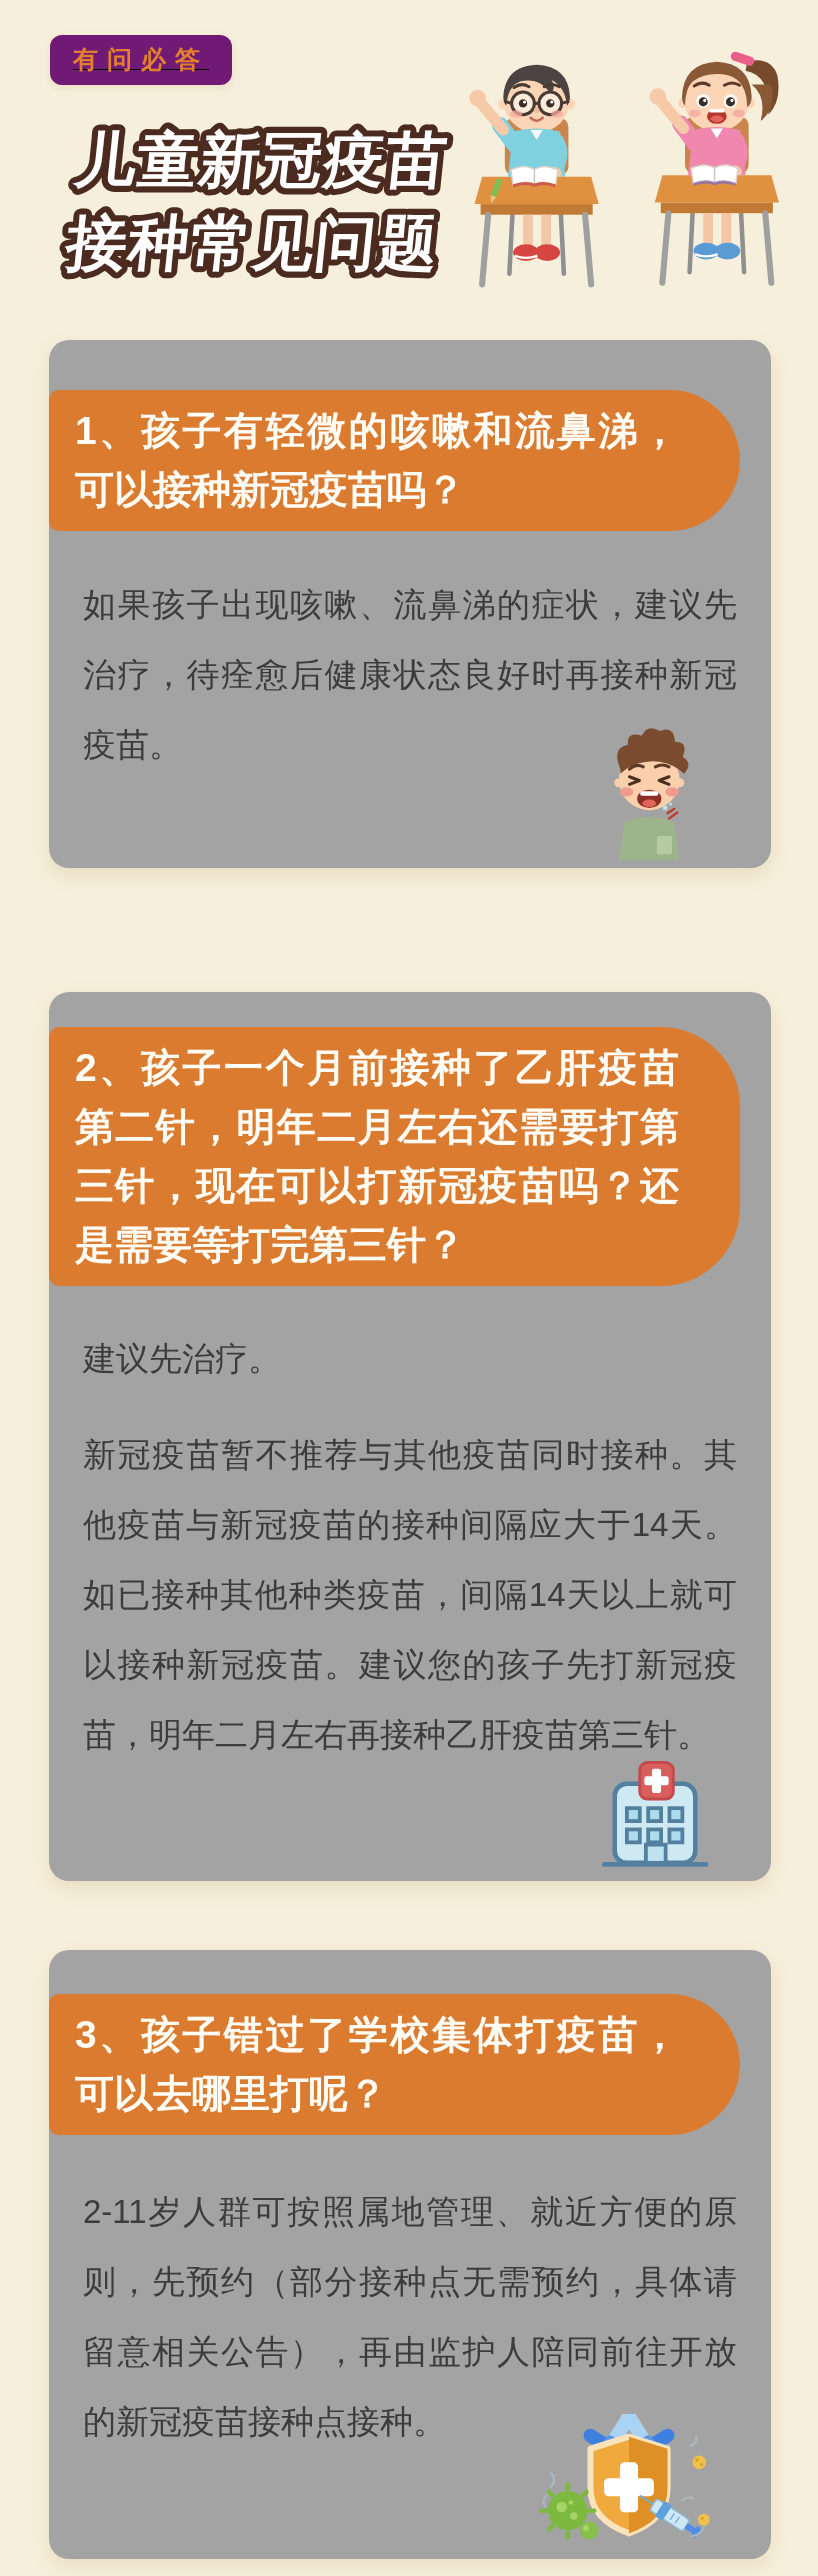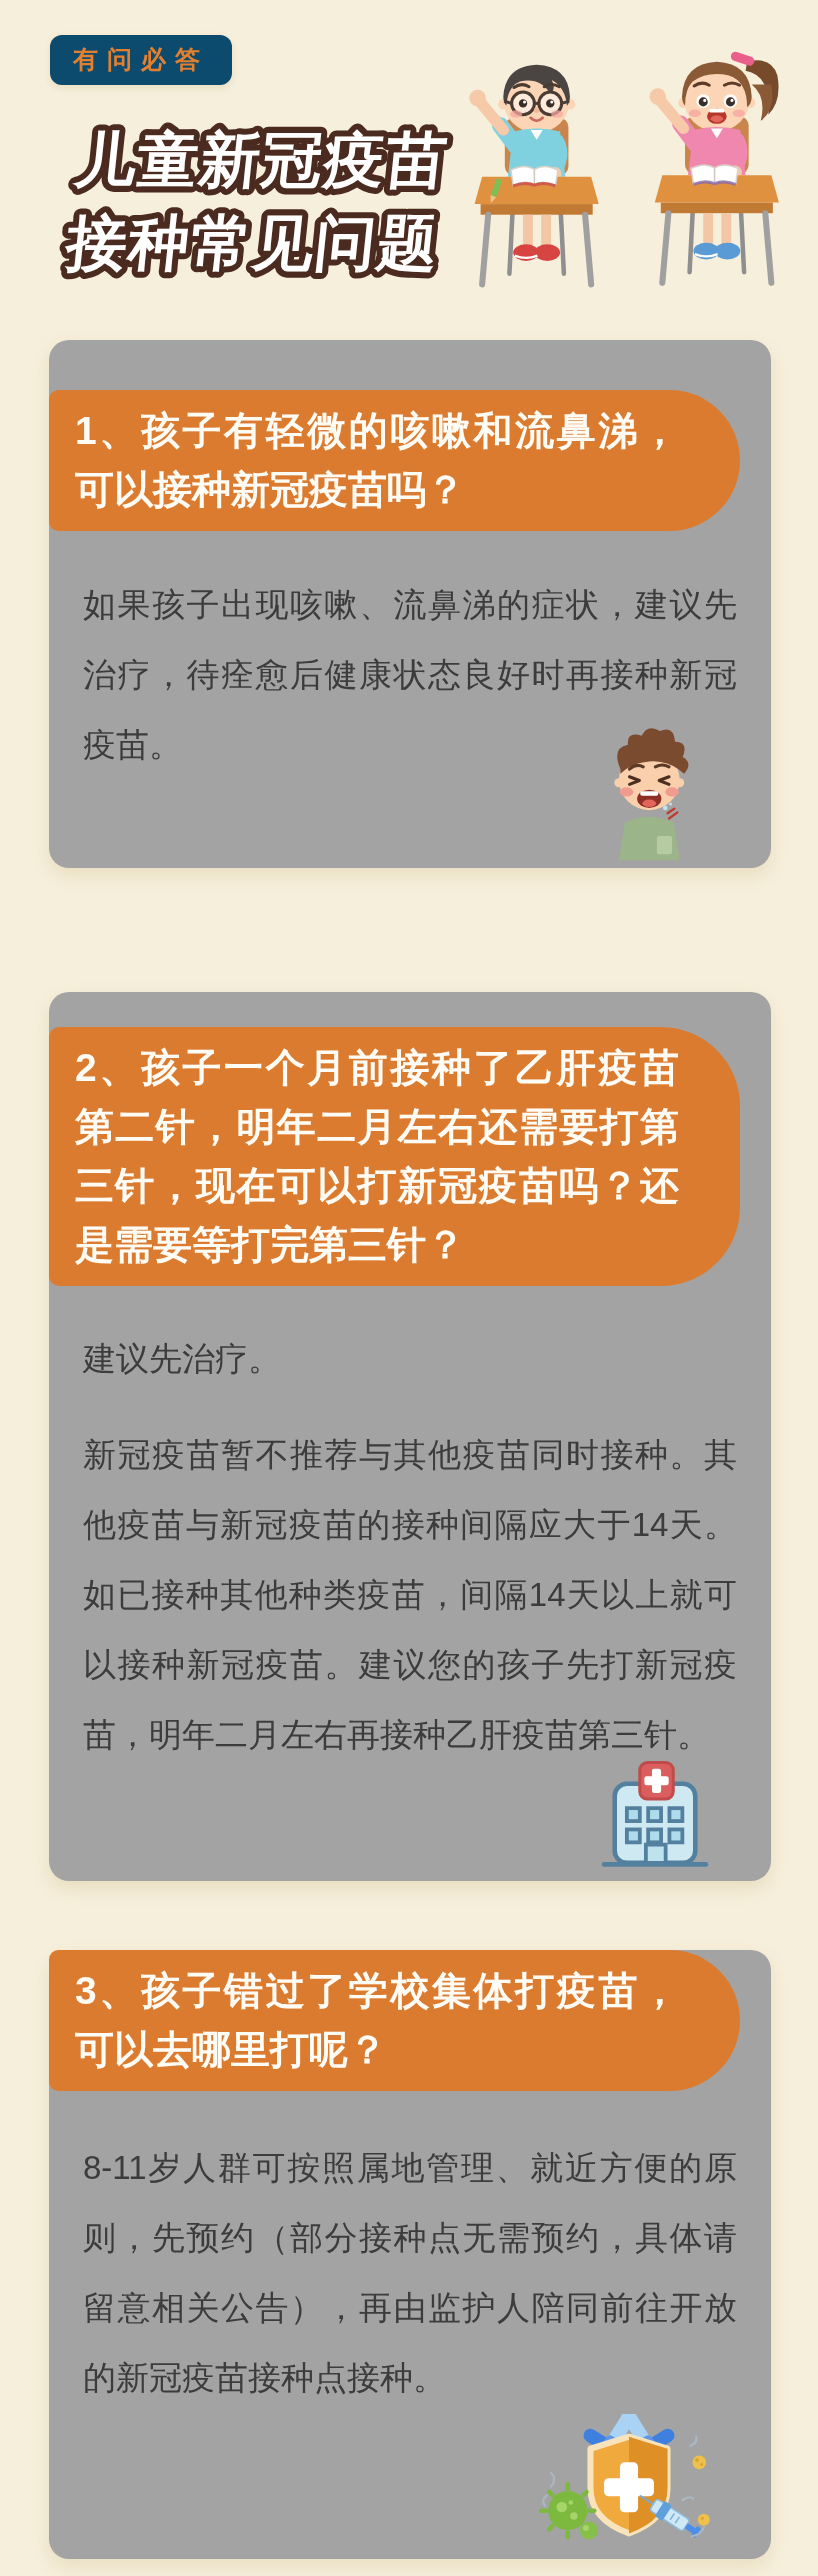--- a/index.html
+++ b/index.html
@@ -4,22 +4,23 @@
 <style>
   html,body{margin:0;padding:0;}
   body{
     width:819px;height:2576px;position:relative;overflow:hidden;
     background:#F6EFDB;
     font-family:"Liberation Sans",sans-serif;
   }
   
   .badge{
     position:absolute;left:50px;top:35px;
-    background:#0c4a6e;border-radius:12px;padding:8.3px 23px;
+    background:#701a75;border-radius:12px;padding:8.3px 23px;
     box-shadow:0 2.3px 7.6px rgba(160,120,60,.14);
+    text-decoration:underline;
   }
   .badge span{
     color:#E2802F;font-size:25px;font-weight:bold;letter-spacing:9px;
   }
   
   .title-svg{position:absolute;left:49px;top:108px;}
   .kids-svg{position:absolute;left:438px;top:33px;}
   
   .card{
     position:absolute;left:49px;width:722px;
@@ -30,21 +31,21 @@
   #card2{top:992px;height:889px;}
   #card3{top:1950px;height:609px;}
   .banner{
     width:691px;box-sizing:border-box;
     background:#DB7B30;border-radius:10.6px 79px 79px 10.6px;
     color:#FFFCF5;font-weight:bold;font-size:39px;line-height:59px;
     padding:11.4px 61px 11.4px 26px;text-align:justify;
   }
   #card1 .banner{margin-top:50px;}
   #card2 .banner{margin-top:35px;}
-  #card3 .banner{}
+  #card3 .banner{margin-top:44px;}
   .answer{
     margin:0;padding:0 34px;
     color:#3C3C3C;font-size:33px;line-height:70px;text-align:justify;
   }
   #card1 .answer{margin-top:39px;}
   #card2 .answer-first{margin-top:38px;}
   #card2 .answer-second{margin-top:26px;}
   #card3 .answer{margin-top:42px;}
   .corner-icon{position:absolute;}
   #coughing-boy{right:67px;bottom:-6px;}
@@ -207,21 +208,21 @@
     <rect x="94" y="94" width="17" height="17" fill="#AEDCEC" stroke="#54809F" stroke-width="5"></rect>
     <rect x="63" y="114" width="26" height="24" fill="#BFE2EF" stroke="#54809F" stroke-width="5"></rect>
     <path d="M8,140 L142,140" stroke="#54809F" stroke-width="6" stroke-linecap="round"></path>
   </svg>
 </section>
 
 <section class="card" id="card3">
   <div class="banner">
     <span>3、孩子错过了学校集体打疫苗，可以去哪里打呢？</span>
   </div>
-  <p class="answer">8-11岁人群可按照属地管理、就近方便的原则，先预约（部分接种点无需预约，具体请留意相关公告），再由监护人陪同前往开放的新冠疫苗接种点接种。</p>
+  <p class="answer">2-11岁人群可按照属地管理、就近方便的原则，先预约（部分接种点无需预约，具体请留意相关公告），再由监护人陪同前往开放的新冠疫苗接种点接种。</p>
   <svg class="corner-icon" id="vaccine-shield" width="190" height="136" viewBox="0 0 250 180">
 
     <g transform="rotate(32 100 45)">
       <rect x="90" y="-14" width="18" height="70" rx="9" fill="#A9D3F5"></rect>
       <rect x="60" y="36" width="78" height="18" rx="9" fill="#3E7FE0"></rect>
       <rect x="88" y="30" width="22" height="30" rx="6" fill="#5E97EA"></rect>
     </g>
     <g transform="rotate(-32 150 45)">
       <rect x="142" y="-14" width="18" height="70" rx="9" fill="#A9D3F5"></rect>
       <rect x="112" y="36" width="78" height="18" rx="9" fill="#3E7FE0"></rect>

